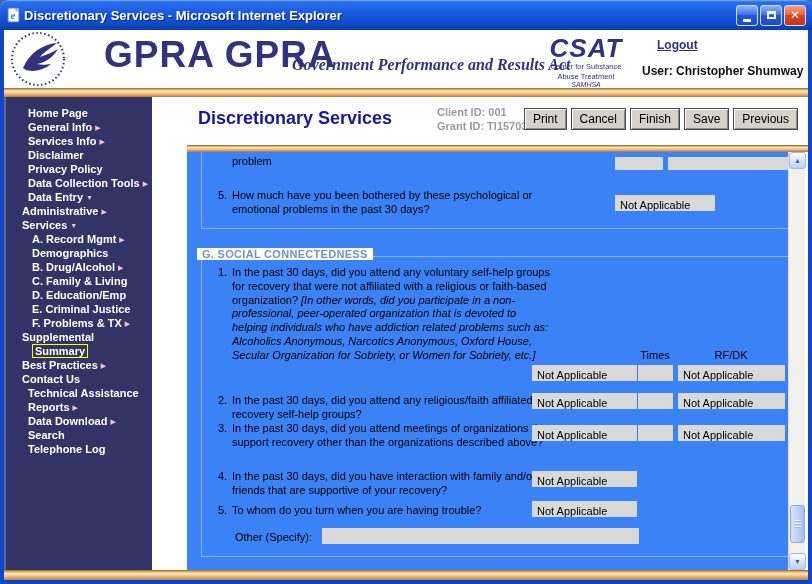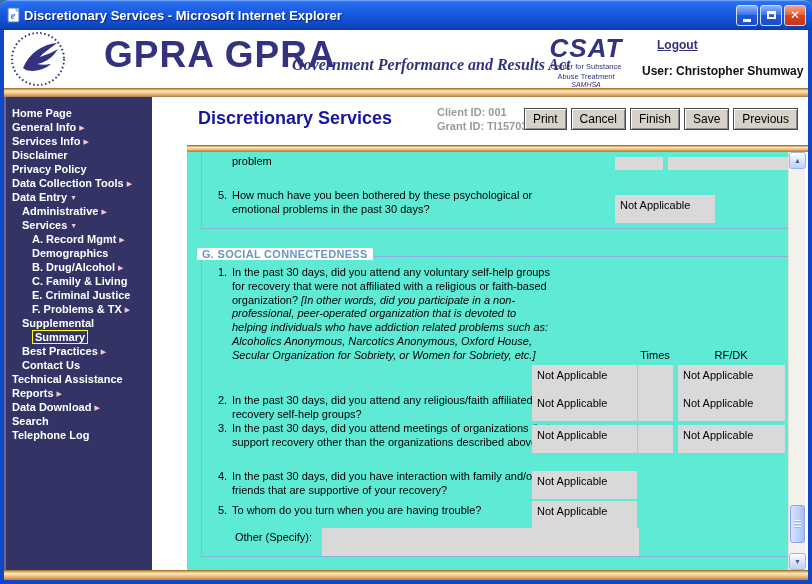--- a/index.html
+++ b/index.html
@@ -63,53 +63,53 @@
   .ob-mid{height:7px;}
   .ob-bottom{height:10px;}
   
   .mid{flex:1;display:flex;min-height:0;}
   .sidebar{
     width:148px;flex:none;background:#333366;color:#fff;
     padding-top:9px;font-size:11px;font-weight:bold;overflow:hidden;
     box-shadow:inset 2px 0 0 rgba(160,160,210,.45);
   }
   .sb-item{height:14px;line-height:14px;white-space:nowrap;cursor:pointer;}
-  .lvl0{padding-left:8px;}
+  .lvl0{padding-left:24px;}
   .lvl1{padding-left:18px;}
   .lvl2{padding-left:28px;}
   .arr{font-size:7px;color:#f3c3d6;margin-left:3px;vertical-align:1px;}
   .sel{border:1px solid #ffff00;padding:0 2px;}
   
   .main{flex:1;display:flex;flex-direction:column;min-width:0;background:#fff;padding-left:35px;}
   .page-header{height:48px;flex:none;position:relative;background:#fff;}
   .page-title{position:absolute;left:11px;top:11px;font-size:18px;font-weight:bold;color:#16169e;}
   .ids{position:absolute;left:250px;top:8px;font-size:11px;font-weight:bold;color:#9a9a9a;line-height:14px;}
   .hdr-buttons{position:absolute;right:10px;top:11px;display:flex;gap:4px;}
   .btn{
     font-family:"Liberation Sans",sans-serif;font-size:12px;color:#000;
     background:#d6d2c9;border:1px solid #4a4a4a;padding:3px 8px;
     box-shadow:inset 1px 1px 0 #ffffff,inset -1px -1px 0 #8a8a8a;cursor:pointer;white-space:nowrap;
   }
   
   .content-wrap{flex:1;display:flex;min-height:0;background:#fff;padding-right:3px;}
-  .content{flex:1;position:relative;overflow:hidden;background:#5eead4;font-size:11px;color:#000;}
+  .content{flex:1;position:relative;overflow:hidden;background:#3b82f6;font-size:11px;color:#000;}
   .fieldset{position:absolute;border:1px solid #8cb2dd;background:transparent;}
   .fs-f{left:14px;top:-30px;width:604px;height:107px;}
   .fs-g{left:14px;top:104px;width:604px;height:301px;}
   .legend{
     position:absolute;left:10px;top:96px;background:#fff;padding:0 5px;
     font-size:11px;font-weight:bold;color:#6d94c4;letter-spacing:.3px;
   }
   .q{position:absolute;display:flex;line-height:13.8px;}
   .qno{width:14px;flex:none;}
   .qtext{flex:1;}
   .qi{font-style:italic;margin-left:3px;}
   .plain{position:absolute;line-height:13.8px;}
   .field{
-    position:absolute;height:28px;background:#d9d9d9;
+    position:absolute;height:16px;background:#d9d9d9;
     line-height:20px;padding-left:5px;overflow:hidden;white-space:nowrap;
   }
   .field-sm{height:13px;line-height:13px;}
   .colhdr{position:absolute;text-align:center;font-size:11px;color:#000;}
   
   .scrollbar{width:17px;flex:none;position:relative;background:#f2f1ec;border-left:1px solid #e3e0d8;}
   .sb-btn{
     position:absolute;left:0;width:17px;height:17px;
     background:linear-gradient(180deg,#fefefe,#d4e0fb 60%,#bcd0f8);
     border:1px solid #9cb8ee;border-radius:3px;color:#4d6185;
@@ -183,20 +183,21 @@
         <div class="sb-item lvl0"><span>Disclaimer</span></div>
         <div class="sb-item lvl0"><span>Privacy Policy</span></div>
         <div class="sb-item lvl0"><span>Data Collection Tools</span><span class="arr">▶</span></div>
         <div class="sb-item lvl0"><span>Data Entry</span><span class="arr">▼</span></div>
         <div class="sb-item lvl1"><span>Administrative</span><span class="arr">▶</span></div>
         <div class="sb-item lvl1"><span>Services</span><span class="arr">▼</span></div>
         <div class="sb-item lvl2"><span>A. Record Mgmt</span><span class="arr">▶</span></div>
         <div class="sb-item lvl2"><span>Demographics</span></div>
         <div class="sb-item lvl2"><span>B. Drug/Alcohol</span><span class="arr">▶</span></div>
         <div class="sb-item lvl2"><span>C. Family &amp; Living</span></div>
+        <div class="sb-item lvl2"><span>D. Education/Emp</span></div>
         <div class="sb-item lvl2"><span>E. Criminal Justice</span></div>
         <div class="sb-item lvl2"><span>F. Problems &amp; TX</span><span class="arr">▶</span></div>
         <div class="sb-item lvl1"><span>Supplemental</span></div>
         <div class="sb-item lvl2"><span class="sel">Summary</span></div>
         <div class="sb-item lvl1"><span>Best Practices</span><span class="arr">▶</span></div>
         <div class="sb-item lvl1"><span>Contact Us</span></div>
         <div class="sb-item lvl0"><span>Technical Assistance</span></div>
         <div class="sb-item lvl0"><span>Reports</span><span class="arr">▶</span></div>
         <div class="sb-item lvl0"><span>Data Download</span><span class="arr">▶</span></div>
         <div class="sb-item lvl0"><span>Search</span></div>

